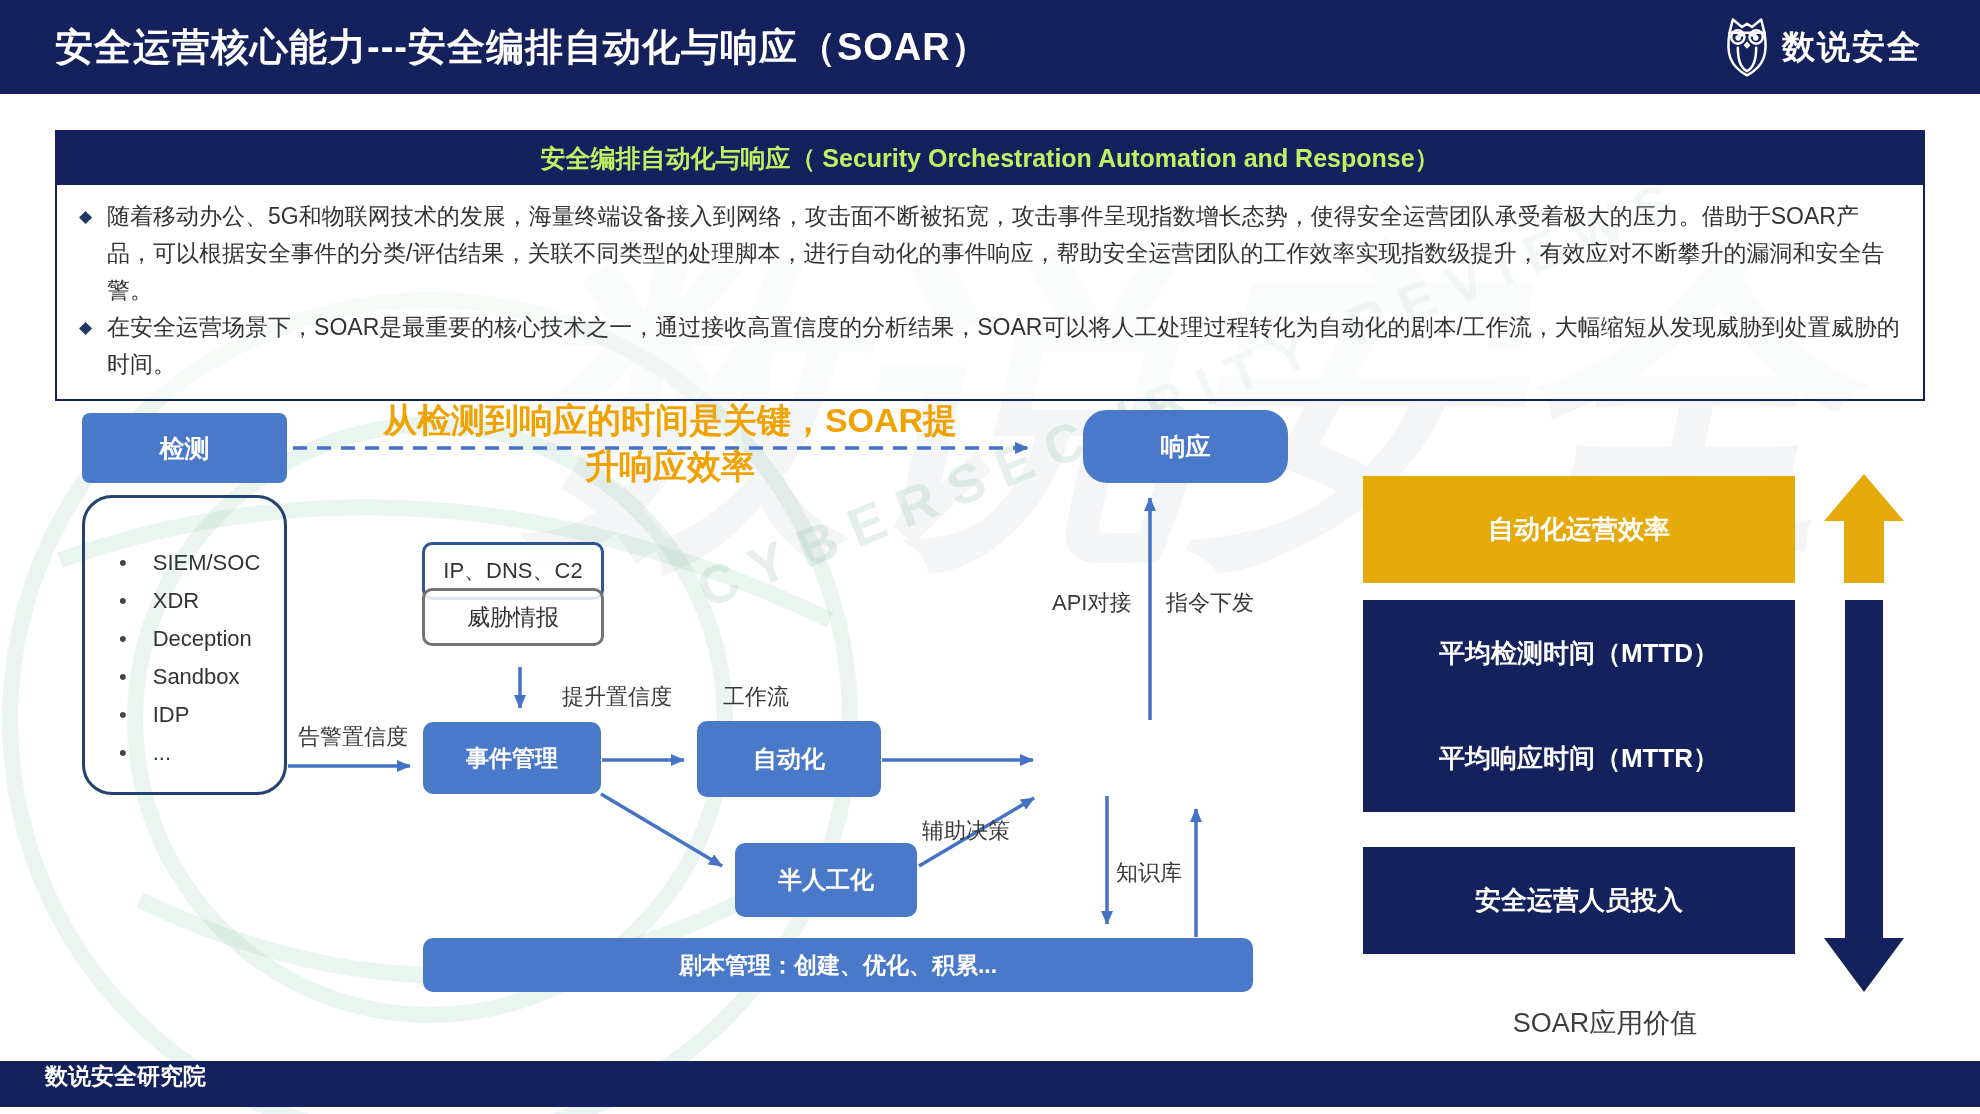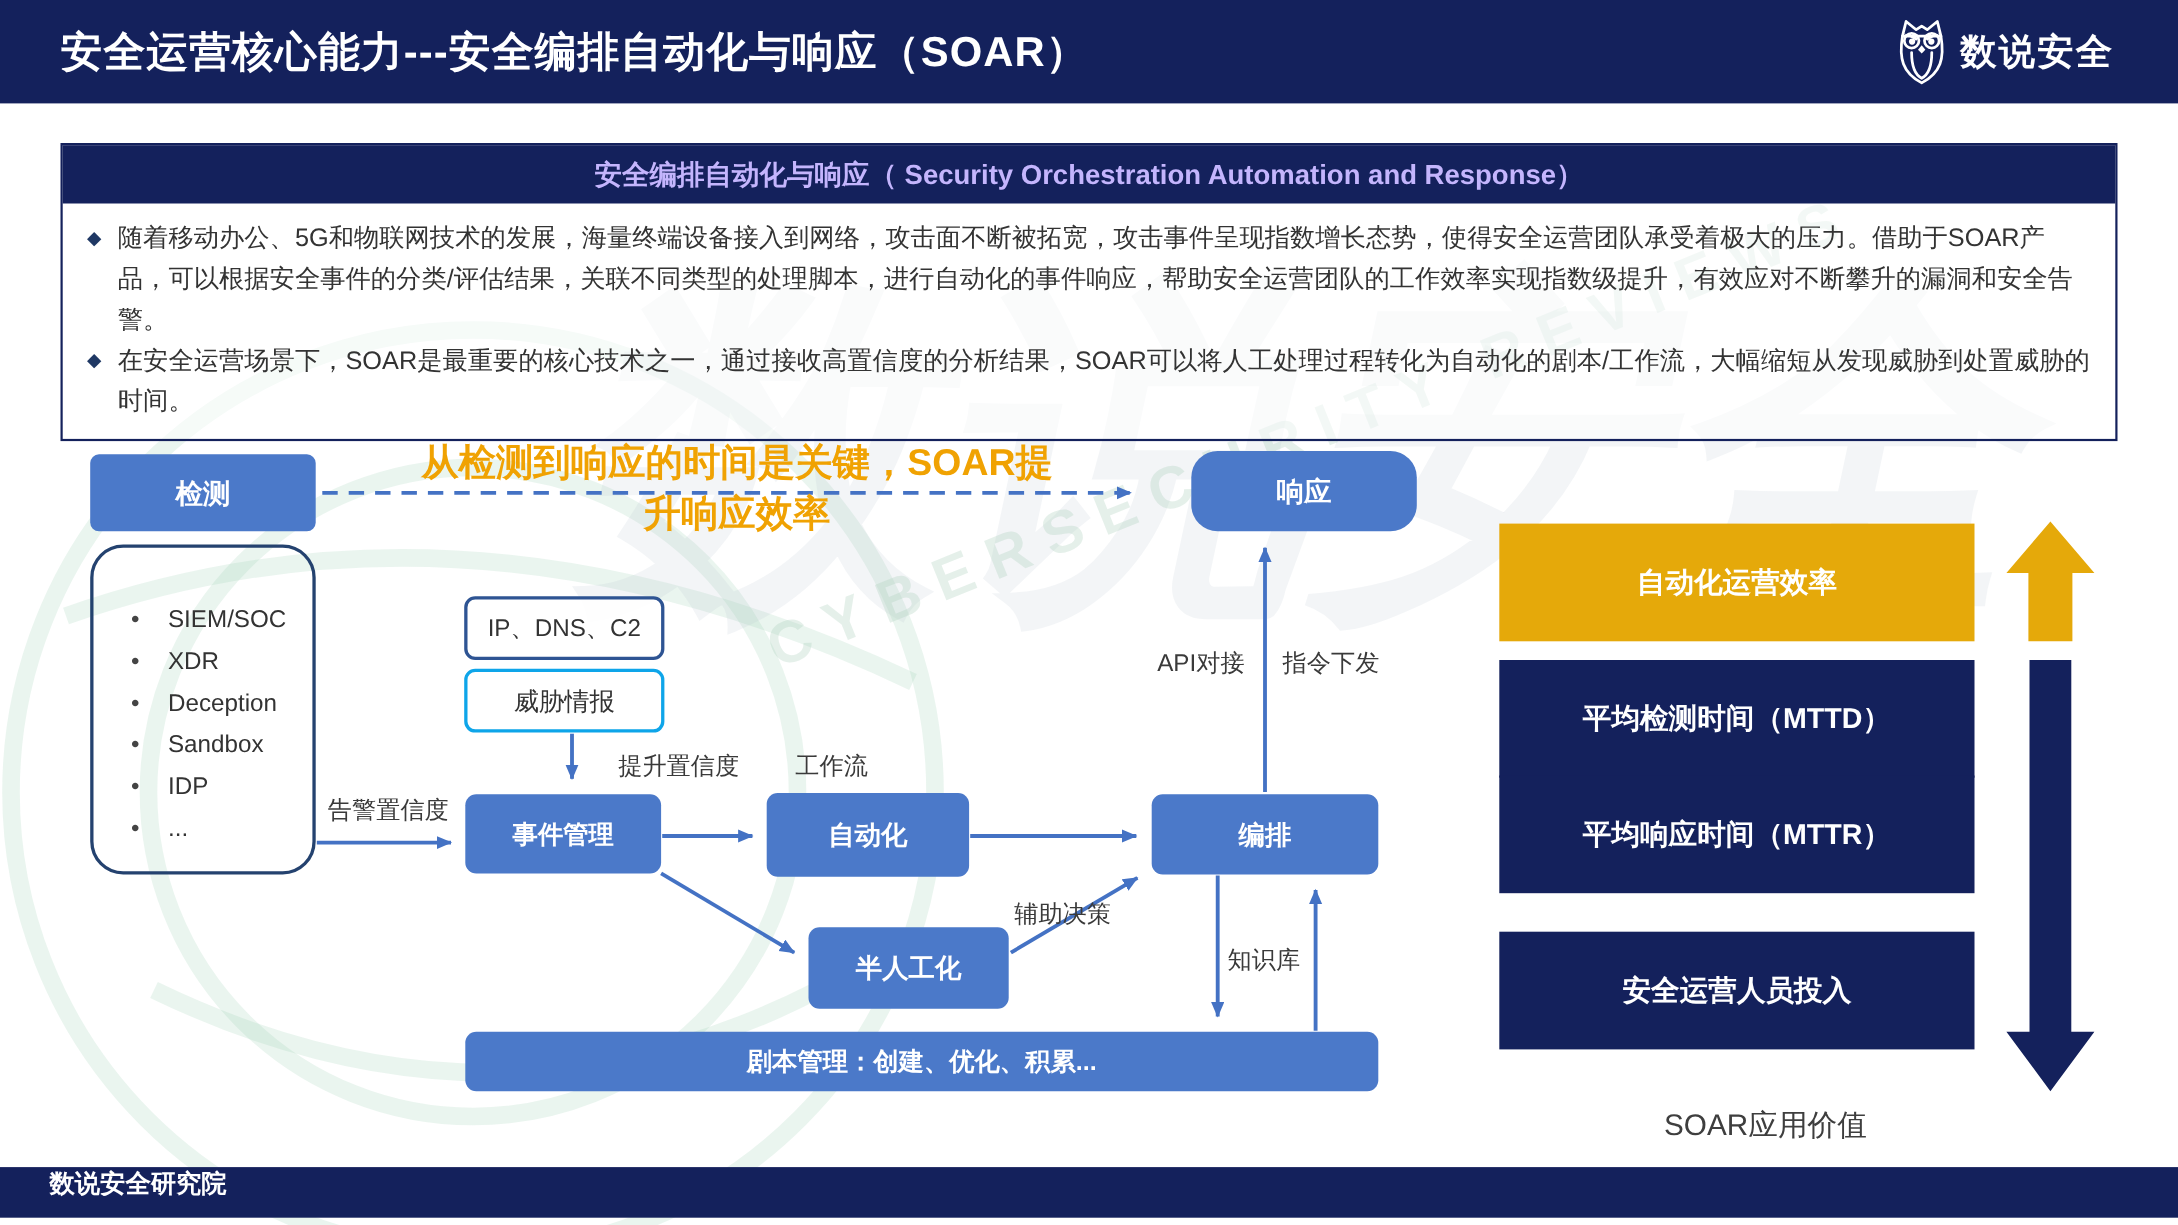--- a/index.html
+++ b/index.html
@@ -15,21 +15,21 @@
   .logo .logo-text{color:#fff;font-size:33px;font-weight:bold;letter-spacing:2px;}
   
   .wm{position:absolute;z-index:0;pointer-events:none;white-space:nowrap;}
   .wm-brand{left:545px;top:190px;font-size:330px;font-weight:bold;color:rgba(182,190,207,0.16);transform:skewX(-12deg);}
   .wm-tagline{left:700px;top:560px;font-size:54px;font-weight:bold;letter-spacing:16px;
     color:rgba(170,205,186,0.30);transform:rotate(-22deg);transform-origin:left center;}
   .wm-svg{position:absolute;left:0;top:0;z-index:0;pointer-events:none;}
   
   .intro{position:absolute;left:55px;top:130px;width:1870px;box-sizing:border-box;
     border:2px solid #14215C;background:rgba(255,255,255,0.55);z-index:2;}
-  .intro-head{height:53px;background:#14215C;color:#c4b5fd;font-size:25px;font-weight:bold;
+  .intro-head{height:53px;background:#14215C;color:#bef264;font-size:25px;font-weight:bold;
     display:flex;align-items:center;justify-content:center;}
   .intro-body{padding:13px 22px 16px 8px;}
   .bullet-row{display:flex;align-items:flex-start;gap:15px;color:#333;font-size:23px;line-height:37px;}
   .bullet-row .diamond{flex:0 0 auto;color:#1F3864;font-size:17px;line-height:37px;padding-left:14px;}
   
   .node{position:absolute;background:#4B79C9;color:#fff;font-weight:bold;border-radius:10px;
     display:flex;align-items:center;justify-content:center;z-index:2;}
   .outline{position:absolute;background:rgba(255,255,255,0.85);color:#333;
     display:flex;align-items:center;justify-content:center;z-index:2;box-sizing:border-box;}
   .lbl{position:absolute;color:#3A3A3A;font-size:22px;z-index:2;white-space:nowrap;}
@@ -150,25 +150,24 @@
         <span class="dot">•</span>
         <span>IDP</span>
       </div>
     <div class="src-item">
         <span class="dot">•</span>
         <span>...</span>
       </div>
   </div>
 
   <div class="outline" style="left:422px;top:542px;width:182px;height:58px;border:3px solid #2E5493;border-radius:10px;font-size:22px;">IP、DNS、C2</div>
-  <div class="outline" style="left:422px;top:608px;width:182px;height:58px;border:3px solid #0ea5e9;border-radius:10px;font-size:23px;">威胁情报</div>
+  <div class="outline" style="left:422px;top:588px;width:182px;height:58px;border:3px solid #737373;border-radius:10px;font-size:23px;">威胁情报</div>
 
   <div class="node" style="left:423px;top:722px;width:178px;height:72px;font-size:23px;">事件管理</div>
   <div class="node" style="left:697px;top:721px;width:184px;height:76px;font-size:24px;">自动化</div>
-  <div class="node" style="left:1047px;top:722px;width:206px;height:73px;font-size:24px;">编排</div>
   <div class="node" style="left:735px;top:843px;width:182px;height:74px;font-size:24px;">半人工化</div>
   <div class="node" style="left:423px;top:938px;width:830px;height:54px;font-size:23px;">剧本管理：创建、优化、积累...</div>
 
   <div class="lbl" style="left:298px;top:722px;">告警置信度</div>
   <div class="lbl" style="left:562px;top:682px;">提升置信度</div>
   <div class="lbl" style="left:723px;top:682px;">工作流</div>
   <div class="lbl" style="left:1052px;top:588px;">API对接</div>
   <div class="lbl" style="left:1166px;top:588px;">指令下发</div>
   <div class="lbl" style="left:922px;top:816px;">辅助决策</div>
   <div class="lbl" style="left:1116px;top:858px;">知识库</div>

